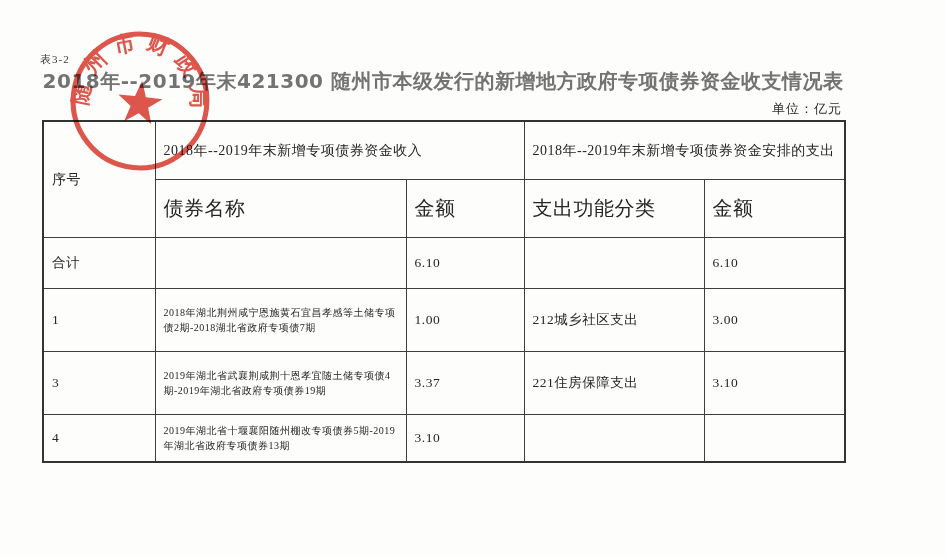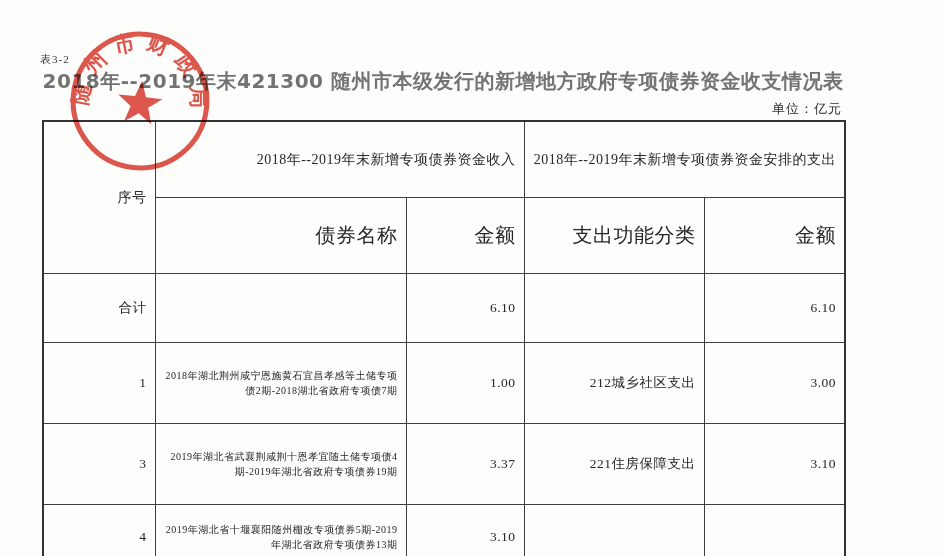--- a/index.html
+++ b/index.html
@@ -22,22 +22,22 @@
     text-align:right;font-size:13px;color:#2c2c2c;letter-spacing:1px;
   }
   table.debt-table{
     position:absolute;left:42px;top:120px;width:802px;
     border-collapse:collapse;table-layout:fixed;
     border:2px solid #333;
     font-size:13.5px;color:#262626;
   }
   table.debt-table td{
     border:1px solid #3e3e3e;
-    text-align:right;vertical-align:middle;
-    padding:9px 8px;letter-spacing:0.5px;line-height:1.55;
+    text-align:left;vertical-align:middle;
+    padding:0 8px;letter-spacing:0.5px;line-height:1.55;
     overflow:hidden;
   }
   .hrow1 td{height:57px;font-size:14px;}
   .hrow2 td{height:57px;font-size:20px;}
   .rsum  td{height:50px;margin-left:35px;}
   .rdata td{height:62px;}
   .rlast td{height:46px;}
   td.num{letter-spacing:1.5px;}
   td.bond{font-size:10px;padding:2px 10px;}
   

